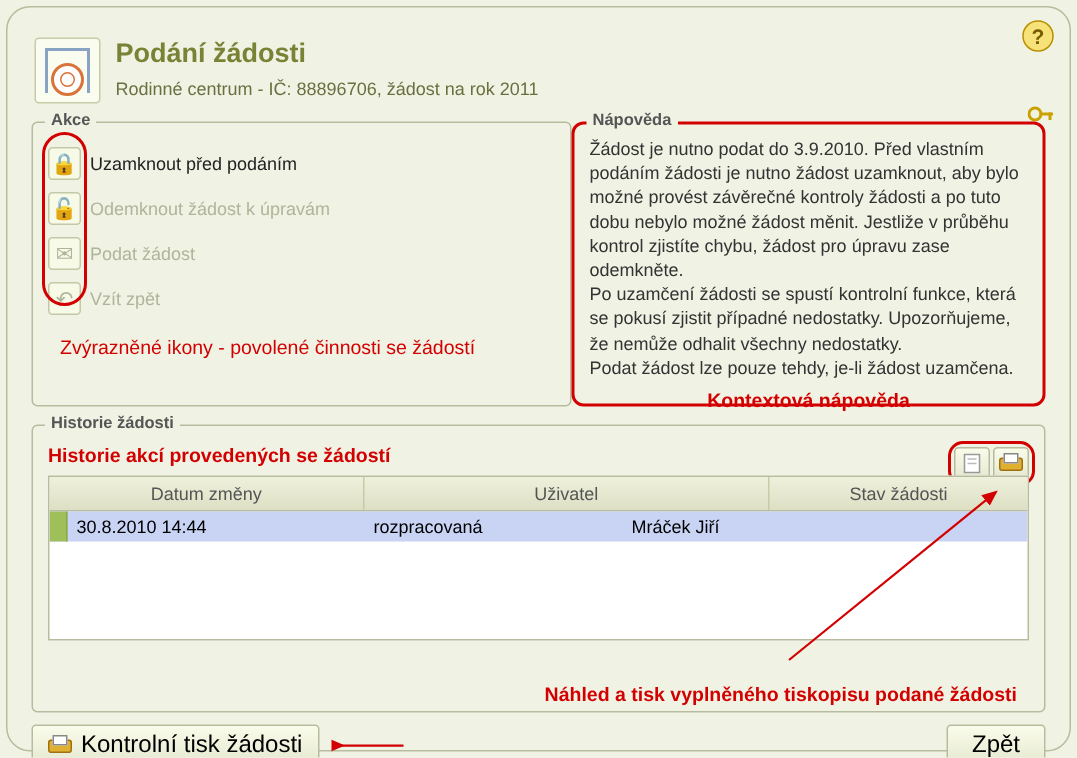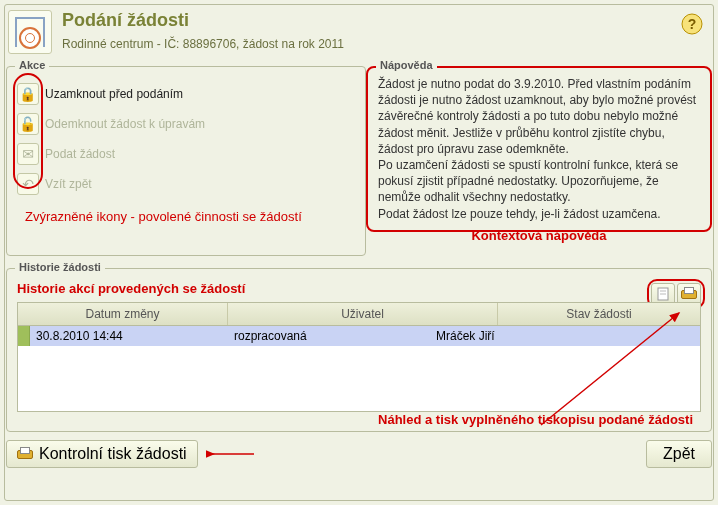--- a/index.html
+++ b/index.html
@@ -7,24 +7,24 @@
     font-family: Arial, sans-serif;
     font-size: 12px;
     background: #f0f2e4;
     width: 718px;
     height: 505px;
     padding: 4px;
   }
   .window {
     background: #f0f2e4;
     border: 1px solid #b8bc9e;
-    border-radius: 3px;
+    border-radius: 16px;
     width: 100%;
     height: 100%;
-    padding: 1px;
+    padding: 16px;
     position: relative;
   }
   .header {
     display: flex;
     align-items: flex-start;
     gap: 10px;
     padding: 4px 2px 10px 2px;
   }
   .doc-icon {
     width: 44px;
@@ -94,21 +94,21 @@
     position: absolute;
     top: -8px;
     left: 8px;
     background: #f0f2e4;
     padding: 0 4px;
     font-size: 11px;
     font-weight: bold;
     color: #555;
   }
   .akce { width: 360px; height: 190px; }
-  .napoveda { flex: 1; height: 166px; border: 2px solid #d20000; border-radius: 8px; }
+  .napoveda { flex: 1; height: 190px; border: 2px solid #d20000; border-radius: 8px; }
   .napoveda .legend { top: -9px; }
   .action-list { margin-top: 4px; }
   .action-row {
     display: flex;
     align-items: center;
     gap: 6px;
     padding: 4px 0;
     font-size: 12px;
   }
   .action-row.enabled { color: #222; }
@@ -146,21 +146,21 @@
   }
   .help-caption {
     color: #d20000;
     font-weight: bold;
     text-align: center;
     margin-top: 6px;
     font-size: 13px;
   }
   .historie {
     margin-top: 12px;
-    height: 164px;
+    height: 192px;
     position: relative;
     padding-top: 12px;
   }
   .historie-title {
     color: #d20000;
     font-weight: bold;
     font-size: 13px;
     margin-bottom: 6px;
   }
   .tool-btns {

